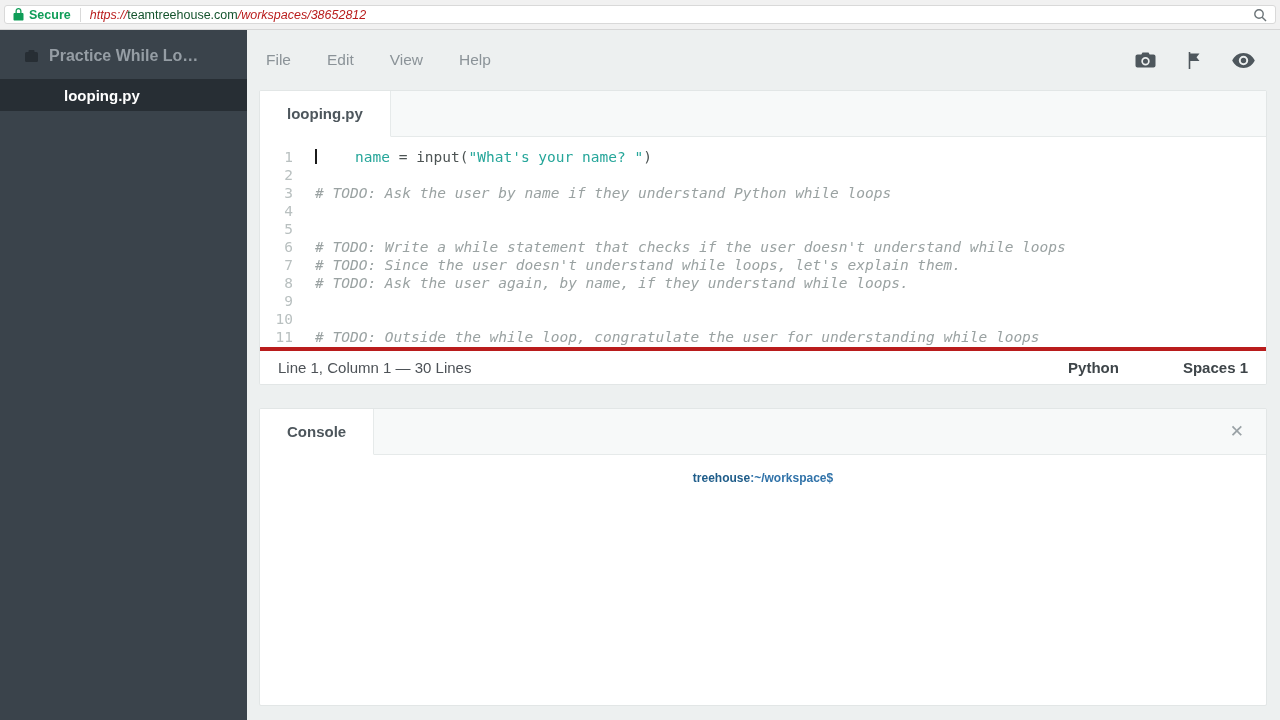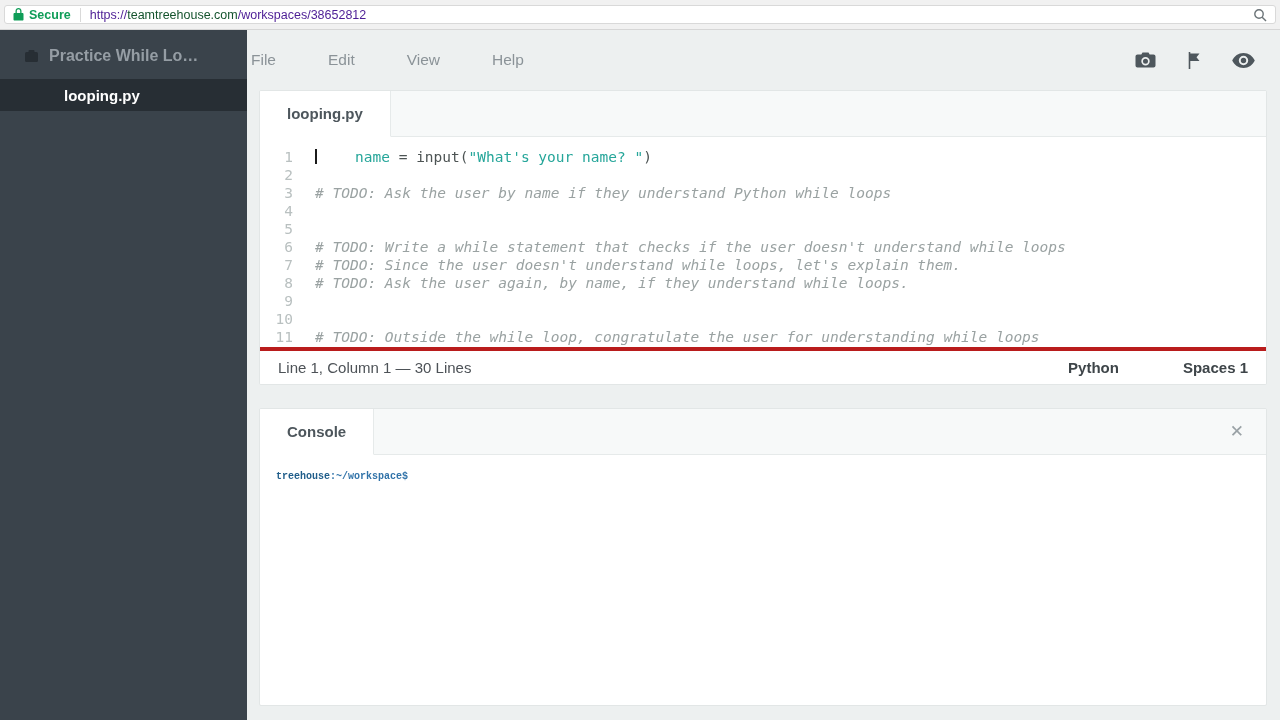--- a/index.html
+++ b/index.html
@@ -17,21 +17,21 @@
     display:flex; align-items:center; padding:0 4px;
   }
   .url-bar {
     flex:1; height:19px; background:#fff; border:1px solid #d9d9d9;
     border-radius:3px; display:flex; align-items:center; padding:0 8px;
     font-size:12.5px;
   }
   .lock-icon { display:inline-flex; margin-right:5px; color:#0f9d58; }
   .secure-text { color:#0f9d58; font-weight:bold; margin-right:9px; }
   .url-divider { width:1px; height:14px; background:#d9d9d9; margin-right:9px; }
-  .url-muted { color:#4c1d95; }
+  .url-muted { color:#b91c1c;font-style:italic; }
   .url-domain { color:#14532d; }
   .zoom-icon { display:inline-flex; color:#6b7377; }
 
   
   .app { display:flex; height:690px; }
 
   .sidebar { width:247px; background:#3a434b; flex-shrink:0; }
   .project-row {
     display:flex; align-items:center; gap:10px;
     padding:17px 14px 14px 24px;
@@ -45,21 +45,21 @@
     height:32px; display:flex; align-items:center;
     padding-left:64px; font-size:15px; font-weight:600; color:#e9edf0;
   }
   .file-row.active { background:#272e34; color:#ffffff; }
 
   .main { flex:1; display:flex; flex-direction:column; background:#edf0f0; }
 
   
   .menubar {
     height:60px; display:flex; align-items:center;
-    padding:0 25px 0 4px; gap:52px;
+    padding:0 25px 0 19px; gap:36px;
   }
   .menu-item { color:#8b9398; font-size:15.5px; font-weight:500; cursor:default; }
   .toolbar-icons { display:flex; align-items:center; gap:30px; }
   .toolbar-icon { display:inline-flex; color:#4e575d; }
 
   
   .panel {
     margin:0 13px 0 12px; background:#fff;
     border:1px solid #e2e6e6; border-radius:2px;
     display:flex; flex-direction:column; overflow:hidden;
@@ -106,21 +106,21 @@
     height:37px; flex-shrink:0; border-top:4px solid #b91c1c;
     display:flex; align-items:center; padding:16px 18px;
     font-size:15px; color:#4d5257; background:#fff;gap:16px;
   }
   .status-item { margin-left:48px; color:#3e4549;font-weight:bold; }
 
   
   .console-panel { margin-top:23px; height:298px; }
   .console-body {
     flex:1; padding:16px;
-    font-family:Liberation Mono, monospace; font-size:10px; font-weight:bold;
+    font-family:Liberation Sans, sans-serif; font-size:12px; font-weight:bold;text-align:center;
   }
   .prompt-user { color:#1f5d8a; }
   .prompt-rest { color:#3173a9; }
 </style>
 </head>
 <body>
 
 <div class="browser-bar">
   <div class="url-bar">
     <span class="lock-icon">

